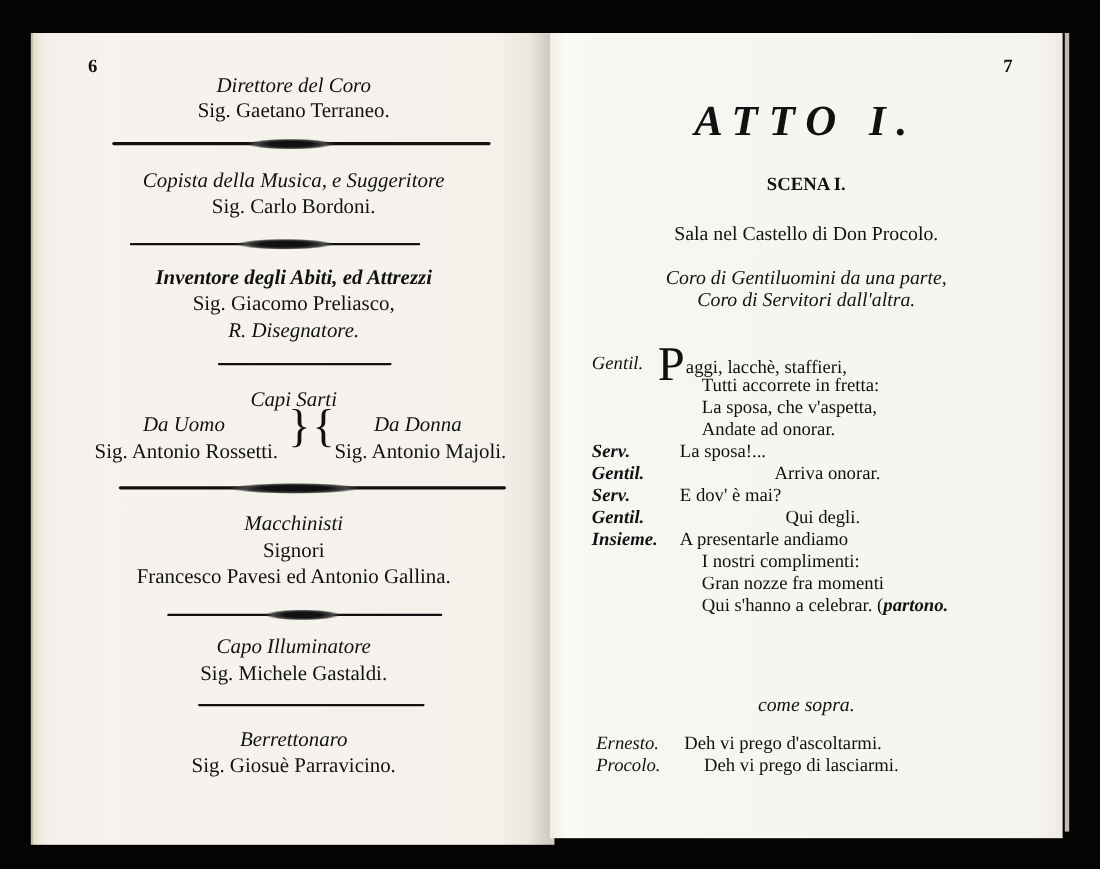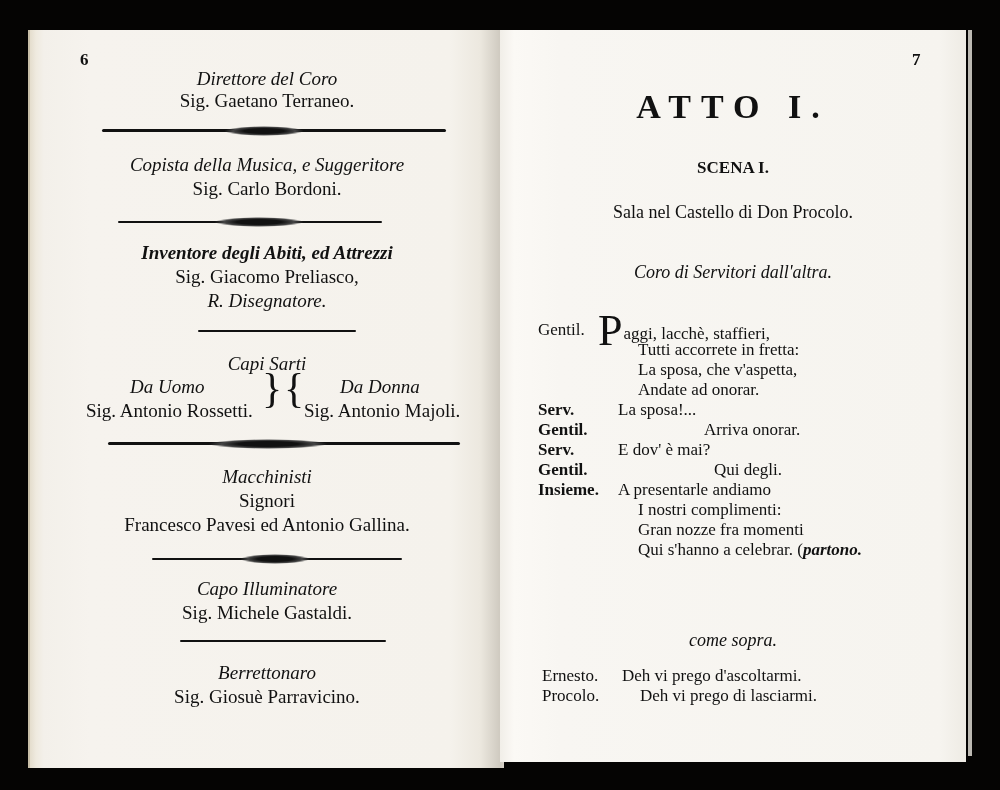--- a/index.html
+++ b/index.html
@@ -26,21 +26,21 @@
   .center { position:absolute; left:0; width:100%; text-align:center; white-space:nowrap; }
   .it { font-style:italic; }
   .b { font-weight:bold; }
   .rule { position:absolute; height:3px; background:#111; border-radius:2px; }
   .orn {
     position:absolute; height:10px; border-radius:50%;
     background:radial-gradient(ellipse at center,#111 35%,#444 55%,transparent 70%);
   }
   .lp { font-size:19px; line-height:22px; }
   .rp { font-size:18px; line-height:20px; }
-  .speaker { position:absolute; font-size:17px; }
+  .speaker { position:absolute; font-style:italic; font-size:17px; }
   .line { position:absolute; font-size:17px; white-space:nowrap; }
   .dropcap { font-size:44px; line-height:30px; font-weight:normal; vertical-align:-6px; margin-right:1px; }
   .brace { position:absolute; font-size:42px; font-weight:normal; top:-12px; }
 </style>
 </head>
 <body>
 
 <div class="page left">
   <div class="folio" style="left:50px;top:20px;">6</div>
 
@@ -81,23 +81,24 @@
   <div class="center lp" style="top:572px;">Sig. Michele Gastaldi.</div>
   <div class="rule" style="left:150px;width:206px;top:610px;height:2px;"></div>
 
   <div class="center lp it" style="top:632px;">Berrettonaro</div>
   <div class="center lp" style="top:656px;">Sig. Giosuè Parravicino.</div>
 </div>
 
 <div class="page right">
   <div class="folio" style="left:412px;top:20px;">7</div>
 
-  <div class="center b" style="top:58px;font-size:34px;letter-spacing:10px;">ATTO I.</div>
+  <div class="center b" style="top:58px;font-size:39px;letter-spacing:10px;font-style:italic;">ATTO I.</div>
   <div class="center b" style="top:128px;font-size:17px;">SCENA I.</div>
   <div class="center rp" style="top:172px;">Sala nel Castello di Don Procolo.</div>
+  <div class="center rp it" style="top:212px;">Coro di Gentiluomini da una parte,</div>
   <div class="center rp it" style="top:232px;">Coro di Servitori dall'altra.</div>
 
   <div>
     <div class="speaker" style="left:38px;top:290px;">Gentil.</div>
     <div class="line" style="left:98px;top:286px;"><span class="dropcap">P</span><span>aggi, lacchè, staffieri,</span></div>
     <div class="line" style="left:138px;top:310px;">Tutti accorrete in fretta:</div>
     <div class="line" style="left:138px;top:330px;">La sposa, che v'aspetta,</div>
     <div class="line" style="left:138px;top:350px;">Andate ad onorar.</div>
 
     <div class="speaker b" style="left:38px;top:370px;">Serv.</div>

